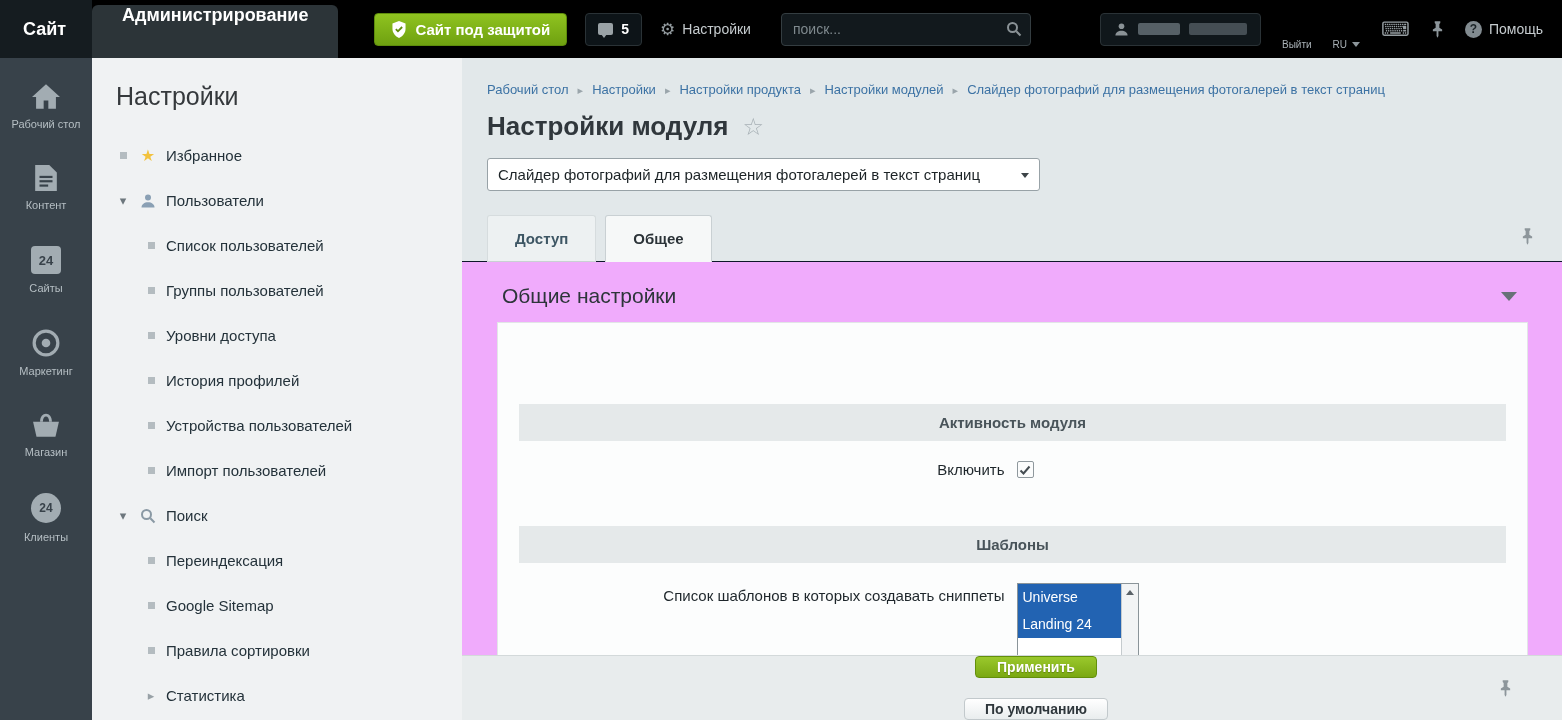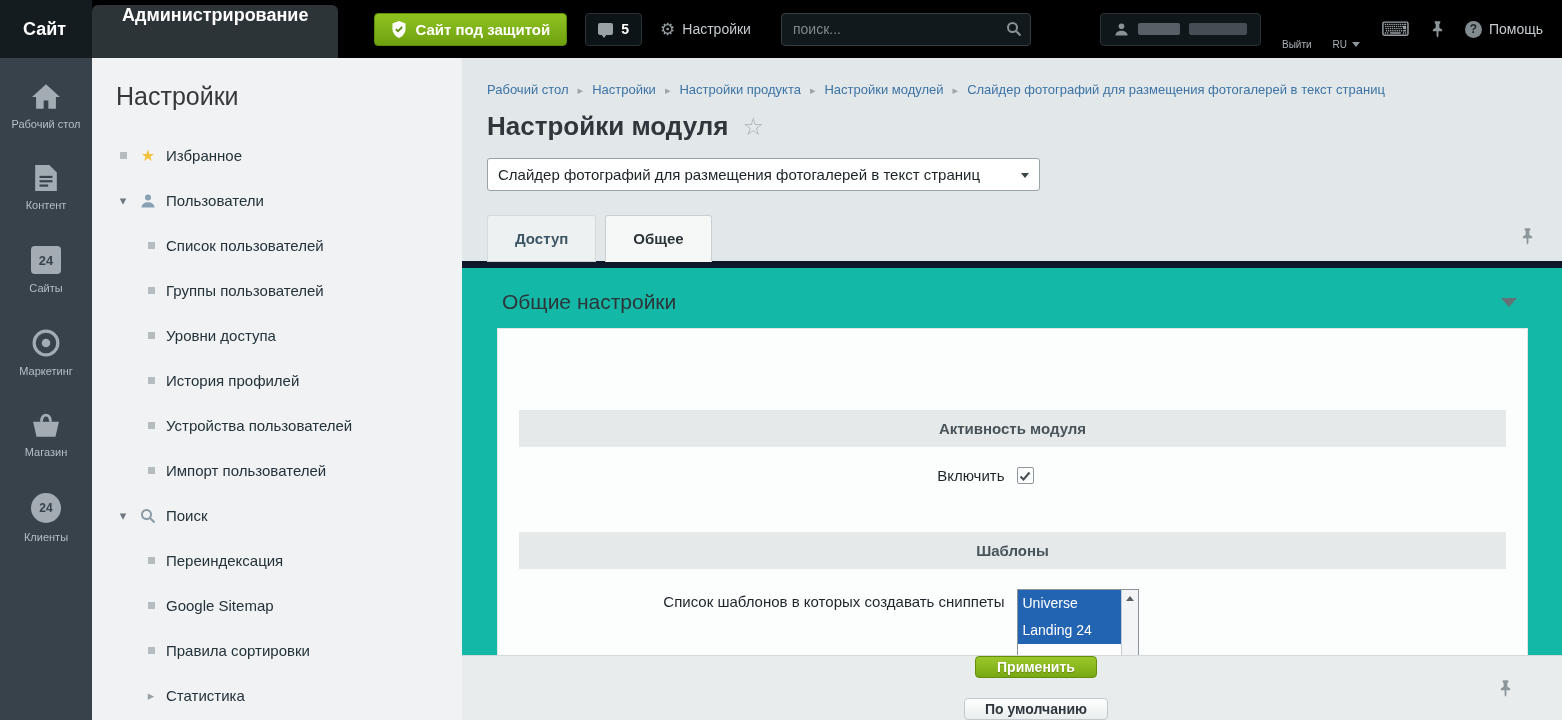--- a/index.html
+++ b/index.html
@@ -65,21 +65,21 @@
   .title-row { margin:14px 0 0 25px; display:flex; align-items:center; gap:14px; }
   .page-title { font-size:26px; font-weight:bold; color:#30373c; }
   .fav-star::before { content:"\2606"; font-size:24px; color:#a7b0b5; }
   .select-box { margin:16px 0 0 25px; width:553px; height:33px; background:#fff; border:1px solid #98a2a7; border-radius:3px; display:flex; align-items:center; padding:0 30px 0 10px; font-size:15px; color:#1c2326; position:relative; cursor:pointer; }
   .select-box .caret-sel { position:absolute; right:10px; top:14px; width:0; height:0; border-left:4px solid transparent; border-right:4px solid transparent; border-top:5px solid #3c4347; }
   .tabs-row { display:flex; padding-left:25px; margin-top:24px; position:relative; z-index:2; margin-bottom:-1px; }
   .tab { height:47px; display:flex; align-items:center; padding:0 27px; font-size:15px; font-weight:bold; border-radius:3px 3px 0 0; margin-right:9px; cursor:pointer; }
   .tab.active { background:#f6f8f8; border:1px solid #c9d0d3; border-bottom:1px solid #f6f8f8; color:#2b3338; }
   .tab.inactive { background:#edf1f2; border:1px solid #d6dcde; border-bottom:1px solid #c9d0d3; color:#3d5664; }
   .tabs-pin { position:absolute; right:28px; top:13px; }
-  .tab-panel { flex:1; border-top:7px solid #0f172a; background:#14b8a6; overflow:hidden; position:relative; }
+  .tab-panel { flex:1; border-top:1px solid #0f172a; background:#f0abfc; overflow:hidden; position:relative; }
   .section-head { display:flex; align-items:center; justify-content:space-between; padding:22px 45px 14px 40px; }
   .section-title { font-size:21px; color:#2d353a; }
   .collapse-arrow { width:0; height:0; border-left:8px solid transparent; border-right:8px solid transparent; border-top:9px solid #67717 7; border-top:9px solid #677177; cursor:pointer; }
   .form-card { margin:0 34px 0 35px; background:#fcfdfd; border:1px solid #e2e6e7; padding:33px 21px 40px 21px; height:420px; }
   .group-bar { height:37px; background:#e5e9ea; display:flex; align-items:center; justify-content:center; font-size:15px; font-weight:bold; color:#49545a;margin-top:48px; }
   .form-row { display:flex; align-items:center; margin:20px 0; }
   .form-row.top { align-items:flex-start; }
   .form-label { width:50%; text-align:right; padding-right:8px; font-size:15px; color:#1e262b; }
   .checkbox { width:17px; height:17px; margin-left:4px; background:#fbfcfc; border:1px solid #8f989d; border-radius:2px; display:flex; align-items:center; justify-content:center; cursor:pointer; }
   .listbox { margin-left:4px; width:122px; height:118px; border:1px solid #8a9499; background:#fff; display:flex; }

